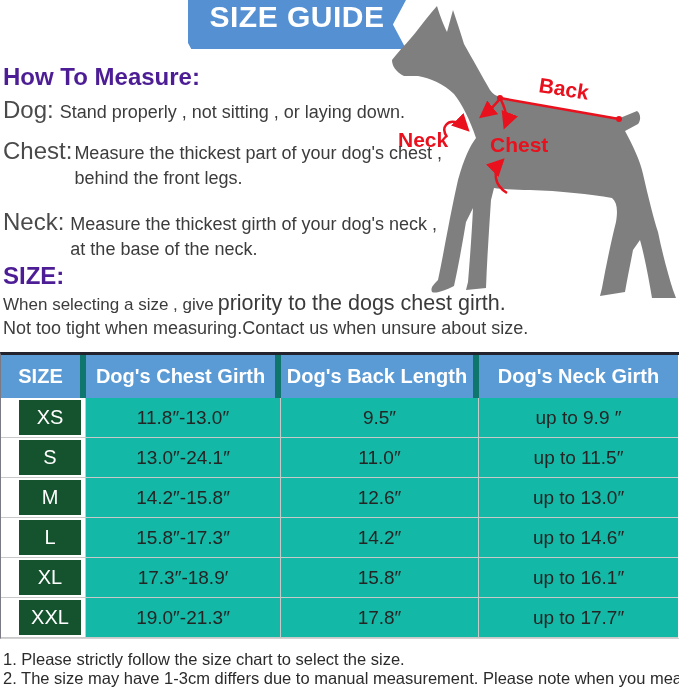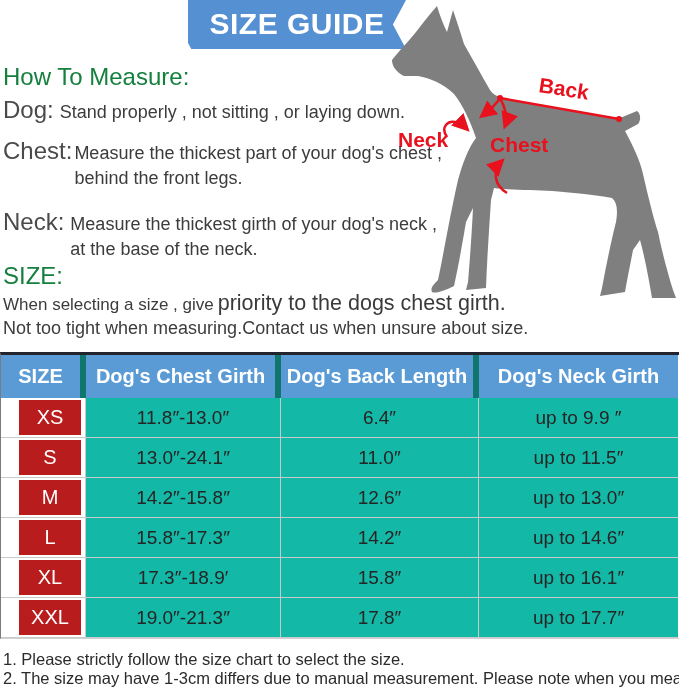--- a/index.html
+++ b/index.html
@@ -2,25 +2,25 @@
 <html><head>
 <meta charset="utf-8">
 <style>
   html,body{margin:0;padding:0;background:#ffffff;}
   body{font-family:"Liberation Sans", sans-serif;}
   #stage{position:relative;width:679px;height:692px;background:#ffffff;overflow:hidden;}
 
   
   .ribbon{position:absolute;left:188px;top:0;width:218px;height:49px;background:#5590d3;
           clip-path:polygon(0 0,100% 0,94% 50%,100% 100%,1.5% 100%,0 88%,0 10%);
-          display:flex;align-items:center;justify-content:center;}
+          display:flex;justify-content:center;}
   .ribbon-title{color:#ffffff;font-weight:bold;font-size:30px;letter-spacing:.5px;padding-bottom:2px;}
 
   
-  .h-heading{position:absolute;left:3px;font-size:24px;color:#15803d;}
+  .h-heading{position:absolute;left:3px;font-size:24px;color:#4c1d95;font-weight:bold;}
   .m-row{position:absolute;left:3px;display:flex;align-items:baseline;}
   .m-label{font-size:24px;color:#4a4a4a;white-space:nowrap;}
   .m-desc{font-size:18px;color:#3c3c3c;margin-left:6px;line-height:25px;white-space:nowrap;}
 
   .tips-line1{position:absolute;left:3px;display:flex;align-items:baseline;white-space:nowrap;}
   .tips-normal{font-size:17px;color:#3c3c3c;}
   .tips-em{font-size:21.5px;color:#3a3a3a;margin-left:4px;}
   .tips-line2{position:absolute;left:3px;font-size:18px;color:#3c3c3c;white-space:nowrap;}
 
   
@@ -32,21 +32,21 @@
   .t-grid{display:grid;grid-template-columns:85px 195px 198px 199px;}
   .th{height:43px;background:#5b9bd5;color:#ffffff;font-weight:bold;font-size:20px;
       display:flex;align-items:center;justify-content:center;border-right:6px solid #0f766e;}
   .th.last{border-right:none;}
   .cell{height:39px;background:#14b8a6;color:#252525;font-size:19px;
         display:flex;align-items:center;justify-content:center;
         border-right:1px solid #c9c9c9;border-bottom:1px solid #c9c9c9;}
   .cell.lastcol{border-right:none;}
   .sizecell{height:39px;background:#ffffff;border-right:1px solid #c9c9c9;border-bottom:1px solid #c9c9c9;
             display:flex;}
-  .sizecell .blue{flex:1;margin:2px 4px 2px 18px;background:#b91c1c;color:#ffffff;font-size:20px;
+  .sizecell .blue{flex:1;margin:2px 4px 2px 18px;background:#14532d;color:#ffffff;font-size:20px;
             display:flex;align-items:center;justify-content:center;}
 
   
   .note{position:absolute;left:3px;font-size:16.5px;color:#2b2b2b;white-space:nowrap;}
 </style>
 </head>
 <body>
 
 <div id="stage">
 
@@ -122,21 +122,21 @@
     <div class="t-grid">
       <div class="th">SIZE</div>
       <div class="th">Dog's Chest Girth</div>
       <div class="th">Dog's Back Length</div>
       <div class="th last">Dog's Neck Girth</div>
 
       <div class="sizecell">
           <div class="blue">XS</div>
         </div>
       <div class="cell">11.8″-13.0″</div>
-      <div class="cell">6.4″</div>
+      <div class="cell">9.5″</div>
       <div class="cell lastcol">up to 9.9 ″</div>
 
       <div class="sizecell">
           <div class="blue">S</div>
         </div>
       <div class="cell">13.0″-24.1″</div>
       <div class="cell">11.0″</div>
       <div class="cell lastcol">up to 11.5″</div>
 
       <div class="sizecell">

